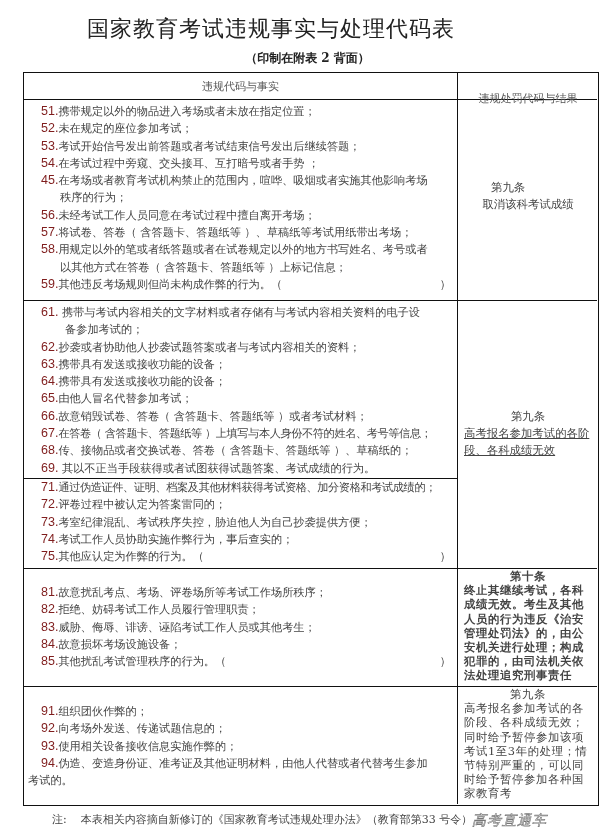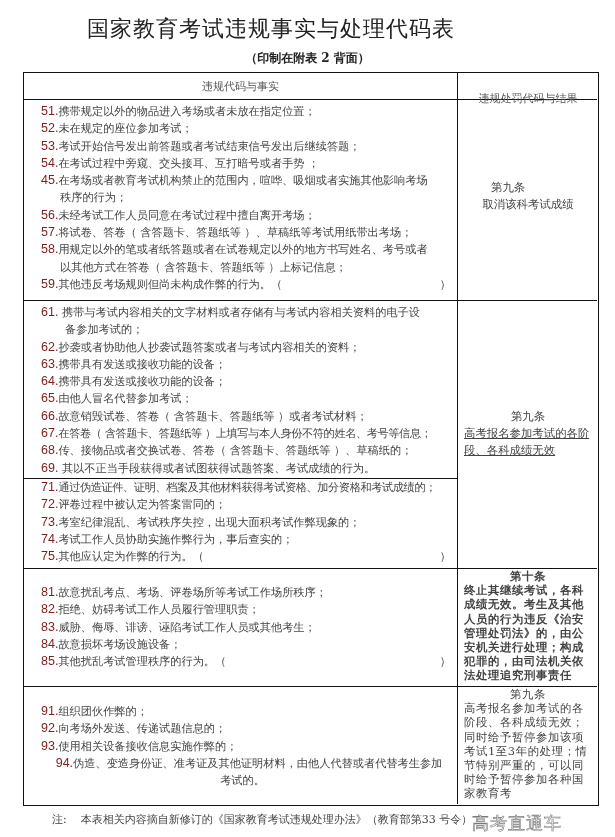--- a/index.html
+++ b/index.html
@@ -17,23 +17,23 @@
   .hdr { font-size: 11px; color: #555; display: flex; align-items: center; justify-content: center; }
   .items { font-size: 11.2px; line-height: 17.3px; color: #444; }
   .item { position: relative; }
   .item .num { color: #7f1d1d; font-family: Liberation Sans, sans-serif; font-size: 12.5px; }
   .item .cont { display: block; padding-left: 19px; }
   .item .paren { position: absolute; right: 6px; color: #333; }
   .res { font-size: 11.4px; color: #444; line-height: 17px; }
   .res .art { display: block; text-align: center; }
   .note { position: absolute; top: 812px; left: 52px; font-size: 11px; color: #444; }
   .note .lbl { margin-right: 14px; }
-  .watermark { position: absolute; left: 472px; top: 812px; font-size: 17px;
+  .watermark { position: absolute; left: 472px; top: 812px; font-size: 14px;
                color: #aaa; font-family: "DejaVu Sans", sans-serif; letter-spacing: 1px;
-               -webkit-text-stroke: 0.6px #777; color: rgba(255,255,255,0.6); }
+               -webkit-text-stroke: 0.6px #777; color: rgba(255,255,255,0.6); font-style: italic; }
 </style>
 </head>
 <body>
 
 <div class="title">国家教育考试违规事实与处理代码表</div>
 <div class="subtitle">（印制在附表 2 背面）</div>
 
 <div class="tbl">
 
   <div class="vline" style="left:433px;top:0;height:731px;"></div>
@@ -78,42 +78,42 @@
     <div class="item"><span class="num">69.</span><span> 其以不正当手段获得或者试图获得试题答案、考试成绩的行为。</span></div>
   </div>
   <div class="cell res" style="left:434px;top:228px;width:140px;height:267px;padding:107px 6px 0 6px;">
     <span class="art">第九条</span>
     <span style="display:block;text-decoration:underline;">高考报名参加考试的各阶段、各科成绩无效</span>
   </div>
 
   <div class="cell items" style="left:0;top:406px;width:433px;height:89px;padding:0 0 0 17px;">
     <div class="item"><span class="num">71.</span><span style="letter-spacing:-0.4px;">通过伪造证件、证明、档案及其他材料获得考试资格、加分资格和考试成绩的；</span></div>
     <div class="item"><span class="num">72.</span><span>评卷过程中被认定为答案雷同的；</span></div>
-    <div class="item"><span class="num">73.</span><span>考室纪律混乱、考试秩序失控，出现大面积考试作弊现象的；</span></div>
+    <div class="item"><span class="num">73.</span><span>考室纪律混乱、考试秩序失控，胁迫他人为自己抄袭提供方便；</span></div>
     <div class="item"><span class="num">74.</span><span>考试工作人员协助实施作弊行为，事后查实的；</span></div>
     <div class="item"><span class="num">75.</span><span>其他应认定为作弊的行为。（</span><span class="paren">）</span></div>
   </div>
 
   <div class="cell items" style="left:0;top:496px;width:433px;height:117px;padding:15px 0 0 17px;">
     <div class="item"><span class="num">81.</span><span>故意扰乱考点、考场、评卷场所等考试工作场所秩序；</span></div>
     <div class="item"><span class="num">82.</span><span>拒绝、妨碍考试工作人员履行管理职责；</span></div>
     <div class="item"><span class="num">83.</span><span>威胁、侮辱、诽谤、诬陷考试工作人员或其他考生；</span></div>
     <div class="item"><span class="num">84.</span><span>故意损坏考场设施设备；</span></div>
     <div class="item"><span class="num">85.</span><span>其他扰乱考试管理秩序的行为。（</span><span class="paren">）</span></div>
   </div>
   <div class="cell res" style="left:434px;top:496px;width:140px;height:117px;padding:0 6px 0 6px;line-height:14.2px;letter-spacing:0.6px;font-weight:bold;">
     <span class="art">第十条</span>
     <span style="display:block;">终止其继续考试，各科成绩无效。考生及其他人员的行为违反《治安管理处罚法》的，由公安机关进行处理；构成犯罪的，由司法机关依法处理追究刑事责任</span>
   </div>
 
   <div class="cell items" style="left:0;top:614px;width:433px;height:117px;padding:16px 0 0 4px;">
     <div class="item" style="padding-left:13px;"><span class="num">91.</span><span>组织团伙作弊的；</span></div>
     <div class="item" style="padding-left:13px;"><span class="num">92.</span><span>向考场外发送、传递试题信息的；</span></div>
     <div class="item" style="padding-left:13px;"><span class="num">93.</span><span>使用相关设备接收信息实施作弊的；</span></div>
-    <div class="item" style="padding-left:13px;text-align:center;"><span class="num">94.</span><span>伪造、变造身份证、准考证及其他证明材料，由他人代替或者代替考生参加</span><span class="cont" style="padding-left:0;margin-left:-13px;">考试的。</span></div>
+    <div class="item" style="padding-left:13px;"><span class="num">94.</span><span>伪造、变造身份证、准考证及其他证明材料，由他人代替或者代替考生参加</span><span class="cont" style="padding-left:0;margin-left:-13px;">考试的。</span></div>
   </div>
   <div class="cell res" style="left:434px;top:614px;width:140px;height:117px;padding:0 6px 0 6px;line-height:14.2px;letter-spacing:0.6px;overflow:hidden;">
     <span class="art">第九条</span>
     <span style="display:block;">高考报名参加考试的各阶段、各科成绩无效；同时给予暂停参加该项考试1至3年的处理；情节特别严重的，可以同时给予暂停参加各种国家教育考</span>
   </div>
 </div>
 
 <div class="note">
   <span class="lbl">注:</span><span>本表相关内容摘自新修订的《国家教育考试违规处理办法》（教育部第33 号令）</span>
 </div>

